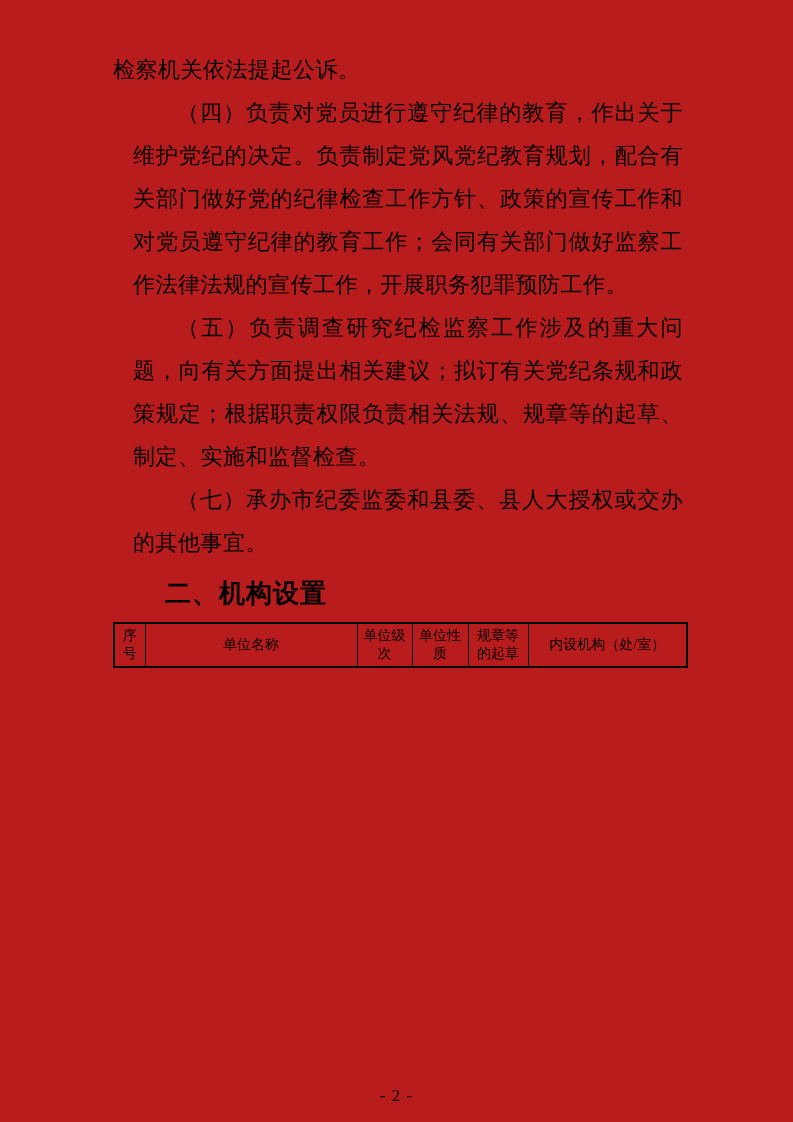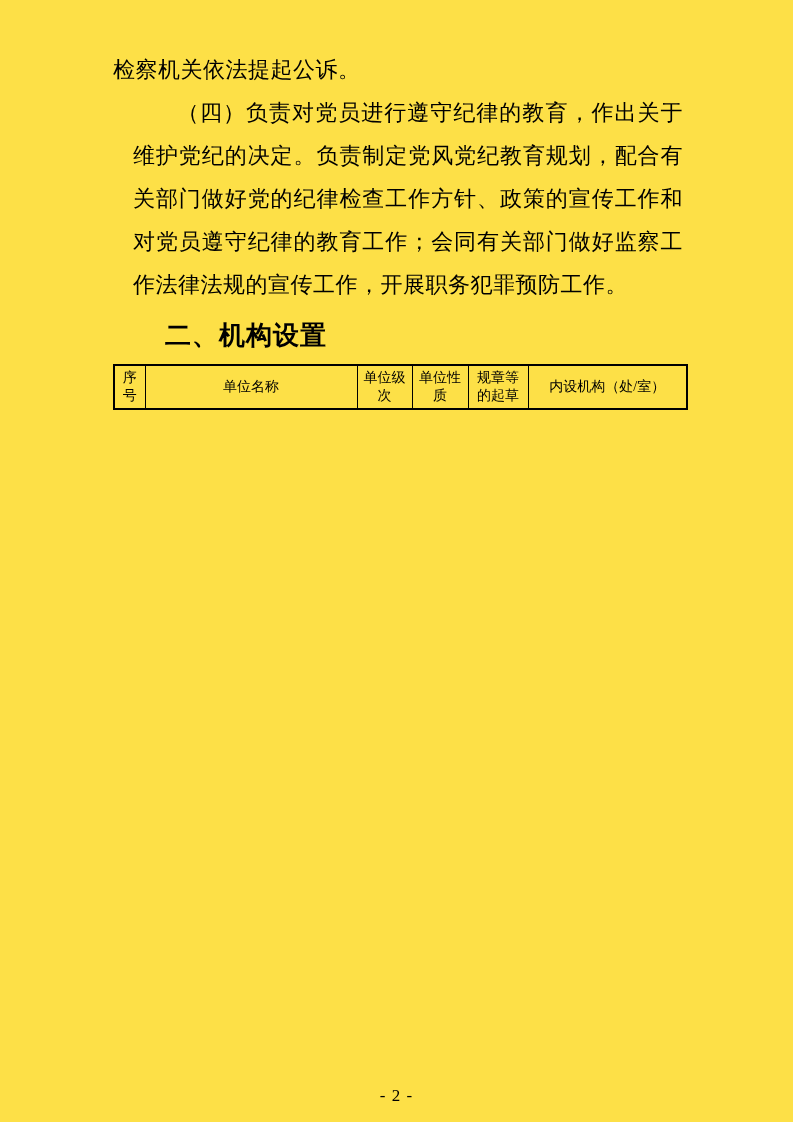--- a/index.html
+++ b/index.html
@@ -4,21 +4,21 @@
 <style>
   html, body {
     margin: 0;
     padding: 0;
     background: #ffffff;
   }
   .page {
     position: relative;
     width: 793px;
     height: 1122px;
-    background: #fde047;
+    background: #b91c1c;
     overflow: hidden;
     font-family: "Liberation Serif", serif;
     color: #000000;
   }
   .content {
     position: absolute;
     left: 113px;
     top: 0;
     width: 570px;
     padding-top: 48px;
@@ -83,20 +83,22 @@
 </style>
 </head>
 <body>
 
 <div class="page">
   <div class="content">
 
     <div id="paragraph-group">
         <p class="para">检察机关依法提起公诉。</p>
         <p class="para indent">（四）负责对党员进行遵守纪律的教育，作出关于维护党纪的决定。负责制定党风党纪教育规划，配合有关部门做好党的纪律检查工作方针、政策的宣传工作和对党员遵守纪律的教育工作；会同有关部门做好监察工作法律法规的宣传工作，开展职务犯罪预防工作。</p>
+        <p class="para indent">（五）负责调查研究纪检监察工作涉及的重大问题，向有关方面提出相关建议；拟订有关党纪条规和政策规定；根据职责权限负责相关法规、规章等的起草、制定、实施和监督检查。</p>
+        <p class="para indent">（七）承办市纪委监委和县委、县人大授权或交办的其他事宜。</p>
       </div>
 
     <h2 class="section-heading">二、机构设置</h2>
 
 
     <table class="units-table">
       <colgroup>
         <col class="col-seq">
         <col class="col-name">
         <col class="col-level">

